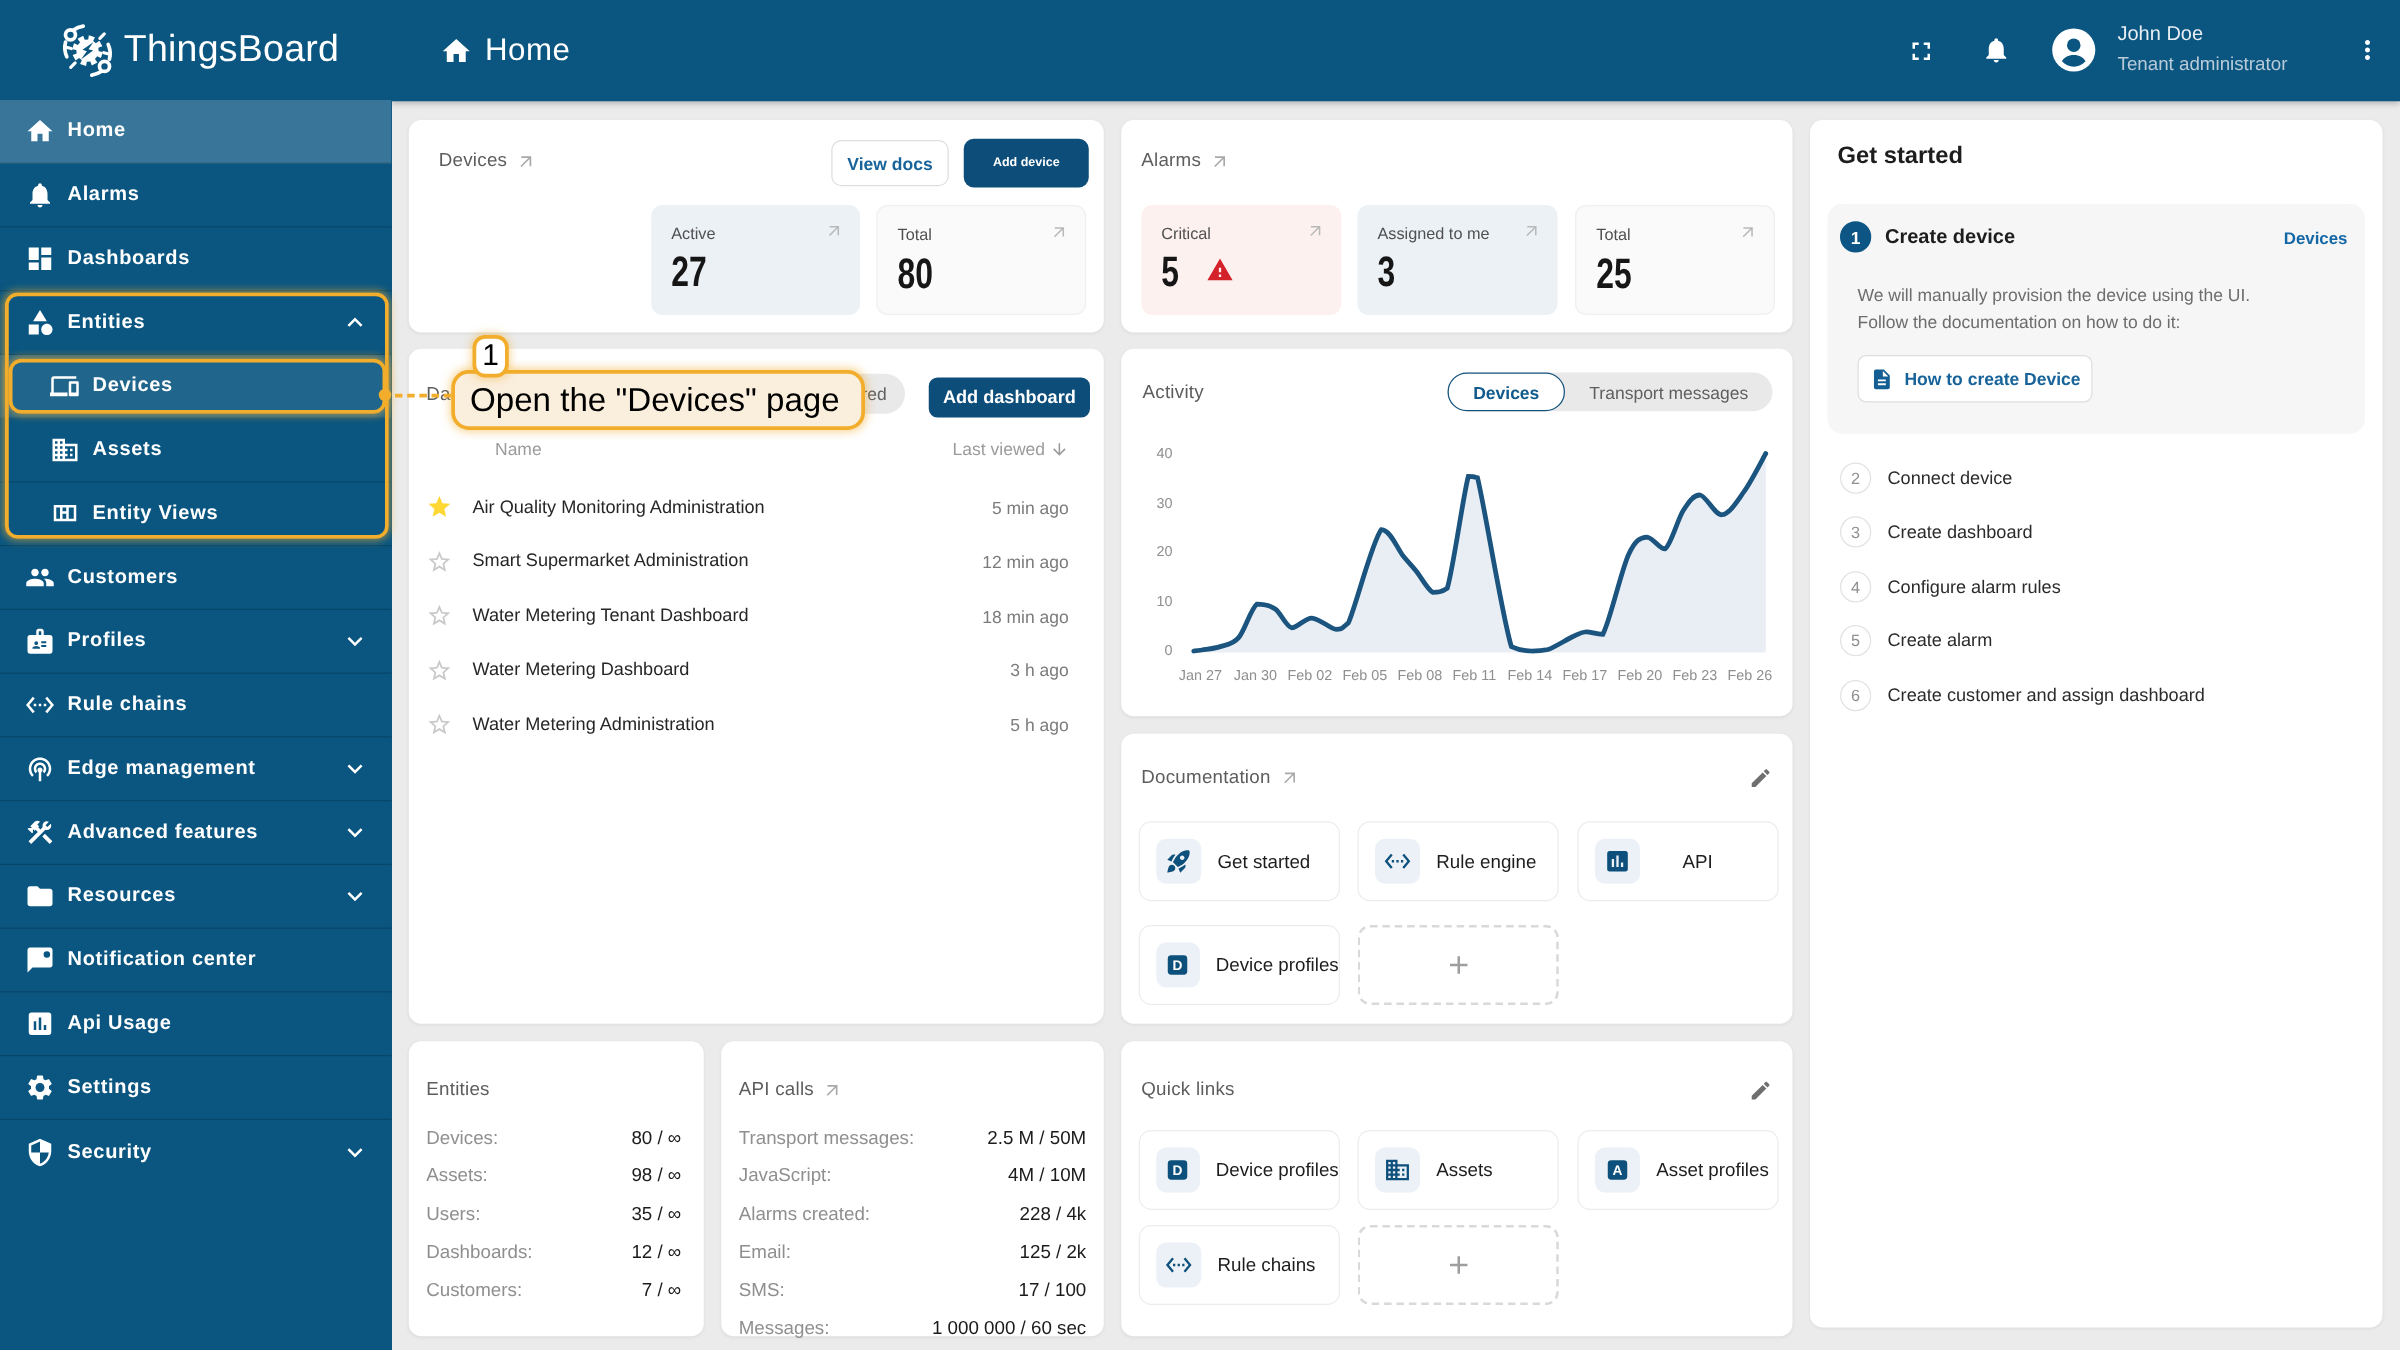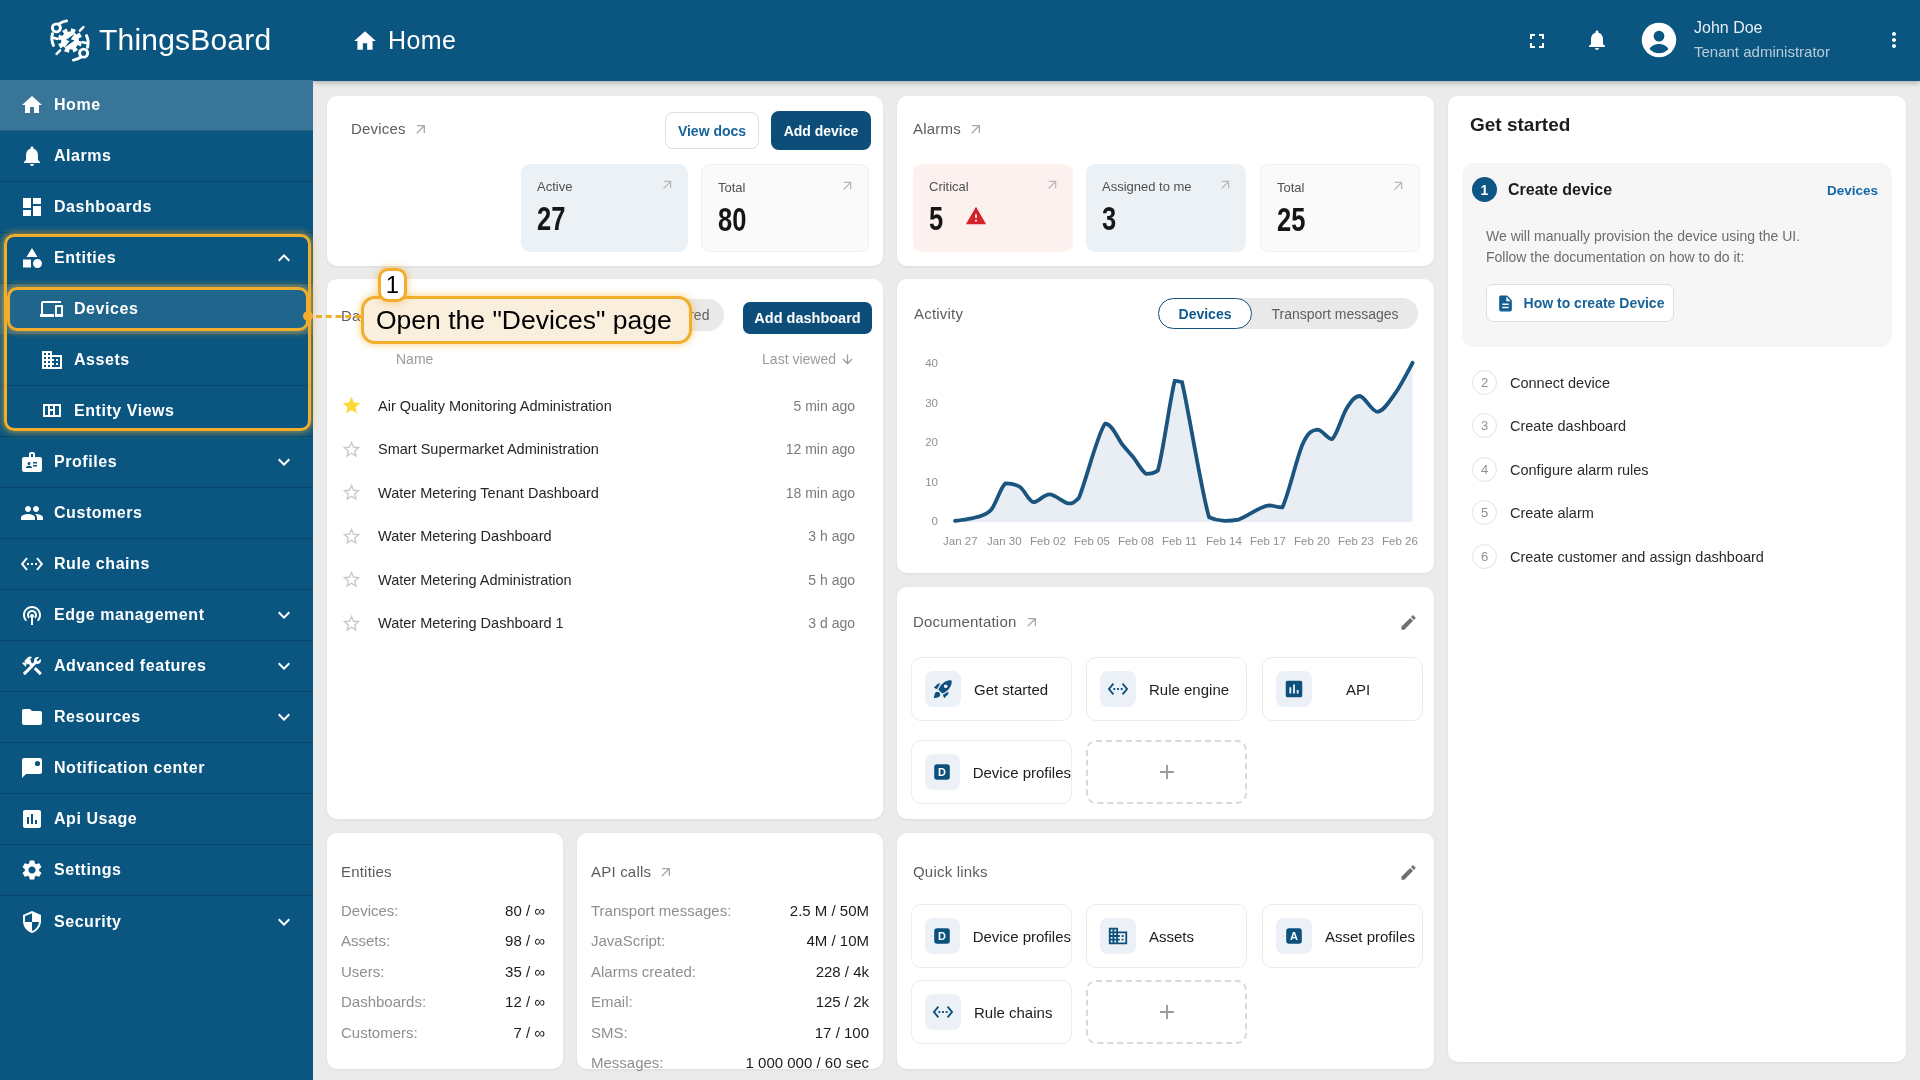--- a/index.html
+++ b/index.html
@@ -26,21 +26,21 @@
 .card { position:absolute; background:#fff; border-radius:10px; box-shadow:0 1px 3px rgba(0,0,0,.06); }
 .ctitle { font-size:15px; font-weight:400; color:#5d5d5d; letter-spacing:.2px; display:flex; align-items:center; gap:7px; }
 .ctitle svg { width:16px; height:16px; fill:#a9a9a9; }
 .statbox { position:absolute; border-radius:9px; }
 .statbox .sl { position:absolute; left:16px; top:15px; font-size:13px; color:#505050; }
 .statbox .sn { position:absolute; left:16px; top:35px; font-size:34px; font-weight:700; color:#161616; transform:scaleX(.75); transform-origin:0 0; }
 .statbox .sa { position:absolute; right:13px; top:13px; width:15px; height:15px; fill:#b9b9b9; }
 .bpink { background:#fdf1f0; }
 .bblue { background:#ecf1f6; }
 .bgray { background:#fafafa; border:1px solid #f0f0f0; }
-.btn-dark { position:absolute; background:#0c4d79; color:#fff; font-size:14px; font-weight:700; border-radius:8px; display:flex; align-items:center; justify-content:center; }
+.btn-dark { position:absolute; background:#0c4d79; color:#fff; font-size:10px; font-weight:700; border-radius:8px; display:flex; align-items:center; justify-content:center; }
 .btn-line { position:absolute; background:#fff; border:1px solid #dedede; color:#186399; font-size:14px; font-weight:700; border-radius:8px; display:flex; align-items:center; justify-content:center; }
 
 .drow { position:absolute; left:14px; right:28px; height:43px; display:flex; align-items:center; }
 .drow .star { width:21px; height:21px; flex:none; }
 .drow .nm { font-size:14.5px; color:#262626; margin-left:16px; }
 .drow .tm { margin-left:auto; font-size:14px; color:#7b7b7b; }
 
 .pill { position:absolute; background:#e9e9e9; border-radius:17px; display:flex; align-items:center; }
 .pill .on { background:#fff; border:1px solid #14537e; color:#115a8c; font-weight:700; border-radius:17px; height:100%; display:flex; align-items:center; justify-content:center; }
 .pill .off { color:#5f5f5f; display:flex; align-items:center; justify-content:center; flex:1; }
@@ -126,32 +126,32 @@
       <span class="lbl">Assets</span>
     </div>
   <div class="mrow sub">
       <svg viewBox="0 0 24 24">
         <path d="M21 5H3v13h18V5zM8 16H5V7h3v9zm5 0h-3v-4h3v4zm0-6h-3V7h3v3zm6 6h-4V7h4v9z"></path>
       </svg>
       <span class="lbl">Entity Views</span>
     </div>
   <div class="mrow">
       <svg viewBox="0 0 24 24">
+        <path d="M16 11c1.66 0 2.99-1.34 2.99-3S17.66 5 16 5c-1.66 0-3 1.34-3 3s1.34 3 3 3zm-8 0c1.66 0 2.99-1.34 2.99-3S9.66 5 8 5C6.34 5 5 6.34 5 8s1.34 3 3 3zm0 2c-2.33 0-7 1.17-7 3.5V19h14v-2.5c0-2.33-4.67-3.5-7-3.5zm8 0c-.29 0-.62.02-.97.05 1.16.84 1.97 1.97 1.97 3.45V19h6v-2.5c0-2.33-4.67-3.5-7-3.5z"></path>
+      </svg>
+      <span class="lbl">Customers</span>
+    </div>
+  <div class="mrow">
+      <svg viewBox="0 0 24 24">
         <path d="M20 7h-5V4c0-1.1-.9-2-2-2h-2c-1.1 0-2 .9-2 2v3H4c-1.1 0-2 .9-2 2v11c0 1.1.9 2 2 2h16c1.1 0 2-.9 2-2V9c0-1.1-.9-2-2-2zm-9 0V4h2v3h-2zm-2 5c.83 0 1.5.67 1.5 1.5S9.83 15 9 15s-1.5-.67-1.5-1.5S8.17 12 9 12zm3 6H6v-.75c0-1 2-1.55 3-1.55s3 .55 3 1.55V18zm5-1.5h-4V15h4v1.5zm0-3h-4V12h4v1.5z"></path>
       </svg>
       <span class="lbl">Profiles</span>
       <svg class="chev" viewBox="0 0 24 24">
         <path d="M16.59 8.59 12 13.17 7.41 8.59 6 10l6 6 6-6z"></path>
       </svg>
-    </div>
-  <div class="mrow">
-      <svg viewBox="0 0 24 24">
-        <path d="M16 11c1.66 0 2.99-1.34 2.99-3S17.66 5 16 5c-1.66 0-3 1.34-3 3s1.34 3 3 3zm-8 0c1.66 0 2.99-1.34 2.99-3S9.66 5 8 5C6.34 5 5 6.34 5 8s1.34 3 3 3zm0 2c-2.33 0-7 1.17-7 3.5V19h14v-2.5c0-2.33-4.67-3.5-7-3.5zm8 0c-.29 0-.62.02-.97.05 1.16.84 1.97 1.97 1.97 3.45V19h6v-2.5c0-2.33-4.67-3.5-7-3.5z"></path>
-      </svg>
-      <span class="lbl">Customers</span>
     </div>
   <div class="mrow">
       <svg viewBox="0 0 24 24">
         <path d="M7.77 6.76 6.23 5.48.82 12l5.41 6.52 1.54-1.28L3.42 12l4.35-5.24zM7 13h2v-2H7v2zm10-2h-2v2h2v-2zm-6 2h2v-2h-2v2zm6.77-7.52-1.54 1.28L20.58 12l-4.35 5.24 1.54 1.28L23.18 12l-5.41-6.52z"></path>
       </svg>
       <span class="lbl">Rule chains</span>
     </div>
   <div class="mrow">
       <svg viewBox="0 0 24 24">
         <path d="M12 11c-1.1 0-2 .9-2 2 0 .74.4 1.38 1 1.72V22h2v-7.28c.6-.35 1-.98 1-1.72 0-1.1-.9-2-2-2zm0-8C7.03 3 3 7.03 3 12c0 2.49 1.01 4.74 2.64 6.36l1.42-1.42C5.79 15.68 5 13.93 5 12c0-3.86 3.14-7 7-7s7 3.14 7 7c0 1.93-.79 3.68-2.05 4.95l1.41 1.41C19.99 16.74 21 14.49 21 12c0-4.97-4.03-9-9-9zm0 4c-2.76 0-5 2.24-5 5 0 1.38.56 2.63 1.46 3.54l1.41-1.41C9.33 13.55 9 12.81 9 12c0-1.66 1.34-3 3-3s3 1.34 3 3c0 .81-.33 1.55-.88 2.12l1.41 1.41C16.44 14.63 17 13.38 17 12c0-2.76-2.24-5-5-5z"></path>
@@ -323,27 +323,20 @@
       </svg>
       <span class="nm">Water Metering Dashboard</span>
       <span class="tm">3 h ago</span>
     </div>
   <div class="drow" style="top:279px;">
       <svg class="star" viewBox="0 0 24 24" fill="#c9c9c9">
         <path d="M22 9.24l-7.19-.62L12 2 9.19 8.63 2 9.24l5.46 4.73L5.82 21 12 17.27 18.18 21l-1.63-7.03L22 9.24zM12 15.4l-3.76 2.27 1-4.28-3.32-2.88 4.38-.38L12 6.1l1.71 4.04 4.38.38-3.32 2.88 1 4.28L12 15.4z"></path>
       </svg>
       <span class="nm">Water Metering Administration</span>
       <span class="tm">5 h ago</span>
-    </div>
-  <div class="drow" style="top:322.5px;">
-      <svg class="star" viewBox="0 0 24 24" fill="#c9c9c9">
-        <path d="M22 9.24l-7.19-.62L12 2 9.19 8.63 2 9.24l5.46 4.73L5.82 21 12 17.27 18.18 21l-1.63-7.03L22 9.24zM12 15.4l-3.76 2.27 1-4.28-3.32-2.88 4.38-.38L12 6.1l1.71 4.04 4.38.38-3.32 2.88 1 4.28L12 15.4z"></path>
-      </svg>
-      <span class="nm">Water Metering Dashboard 1</span>
-      <span class="tm">3 d ago</span>
     </div>
 </div>
 
 <div class="card" style="left:897px; top:279px; width:537px; height:294px;">
   <svg class="abs" style="left:0; top:0;" width="537" height="294" viewBox="0 0 537 294">
     <path d="M58.0 241.8C59.1 241.7 61.1 241.6 64.6 241.0C68.1 240.4 74.4 239.9 79.2 238.3C84.1 236.6 89.0 236.8 93.9 231.1C98.8 225.5 103.6 208.1 108.5 204.3C113.4 204.3 118.5 205.1 123.2 208.2C127.8 211.4 131.5 222.1 136.4 223.2C141.2 223.2 146.6 215.4 152.5 215.4C158.3 215.5 166.6 223.8 171.5 224.4C176.4 224.4 175.6 224.4 181.7 219.3C187.8 206.0 200.8 153.5 208.1 144.6C215.4 144.6 221.0 160.4 225.7 166.0C230.3 171.5 232.0 173.0 235.9 177.8C239.8 182.6 245.0 192.5 249.1 194.8C253.3 194.8 256.1 194.8 260.8 191.6C265.6 176.2 273.6 116.7 277.7 102.0C281.7 102.0 279.2 102.0 285.0 103.2C290.7 125.9 304.9 215.2 312.1 238.3C319.3 241.8 323.3 241.4 328.2 241.8C333.1 241.8 335.7 241.8 341.4 240.6C347.0 238.7 356.7 232.3 361.9 230.0C367.0 227.6 368.2 226.7 372.1 226.4C376.0 226.4 379.7 228.4 385.3 228.4C390.9 218.1 399.9 177.8 405.8 164.8C411.6 151.8 415.5 151.4 420.4 150.6C425.3 150.6 430.2 160.1 435.1 160.1C439.9 156.5 445.1 136.4 449.7 129.2C454.3 122.1 457.8 117.0 462.9 117.0C468.0 117.6 474.6 132.8 480.5 132.8C486.3 132.4 492.2 122.8 498.0 114.6C503.9 106.5 512.7 89.0 515.6 83.8L515.6 243L58.0 243Z" fill="#e9eef5"></path>
     <path d="M58.0 241.8C59.1 241.7 61.1 241.6 64.6 241.0C68.1 240.4 74.4 239.9 79.2 238.3C84.1 236.6 89.0 236.8 93.9 231.1C98.8 225.5 103.6 208.1 108.5 204.3C113.4 204.3 118.5 205.1 123.2 208.2C127.8 211.4 131.5 222.1 136.4 223.2C141.2 223.2 146.6 215.4 152.5 215.4C158.3 215.5 166.6 223.8 171.5 224.4C176.4 224.4 175.6 224.4 181.7 219.3C187.8 206.0 200.8 153.5 208.1 144.6C215.4 144.6 221.0 160.4 225.7 166.0C230.3 171.5 232.0 173.0 235.9 177.8C239.8 182.6 245.0 192.5 249.1 194.8C253.3 194.8 256.1 194.8 260.8 191.6C265.6 176.2 273.6 116.7 277.7 102.0C281.7 102.0 279.2 102.0 285.0 103.2C290.7 125.9 304.9 215.2 312.1 238.3C319.3 241.8 323.3 241.4 328.2 241.8C333.1 241.8 335.7 241.8 341.4 240.6C347.0 238.7 356.7 232.3 361.9 230.0C367.0 227.6 368.2 226.7 372.1 226.4C376.0 226.4 379.7 228.4 385.3 228.4C390.9 218.1 399.9 177.8 405.8 164.8C411.6 151.8 415.5 151.4 420.4 150.6C425.3 150.6 430.2 160.1 435.1 160.1C439.9 156.5 445.1 136.4 449.7 129.2C454.3 122.1 457.8 117.0 462.9 117.0C468.0 117.6 474.6 132.8 480.5 132.8C486.3 132.4 492.2 122.8 498.0 114.6C503.9 106.5 512.7 89.0 515.6 83.8" fill="none" stroke="#1a547f" stroke-width="3.8" stroke-linecap="round"></path>
   </svg>
   <div class="ctitle abs" style="left:17px; top:26px;">Activity</div>
   <div class="pill" style="left:261px; top:19px; width:260px; height:31px; font-size:14px;">

